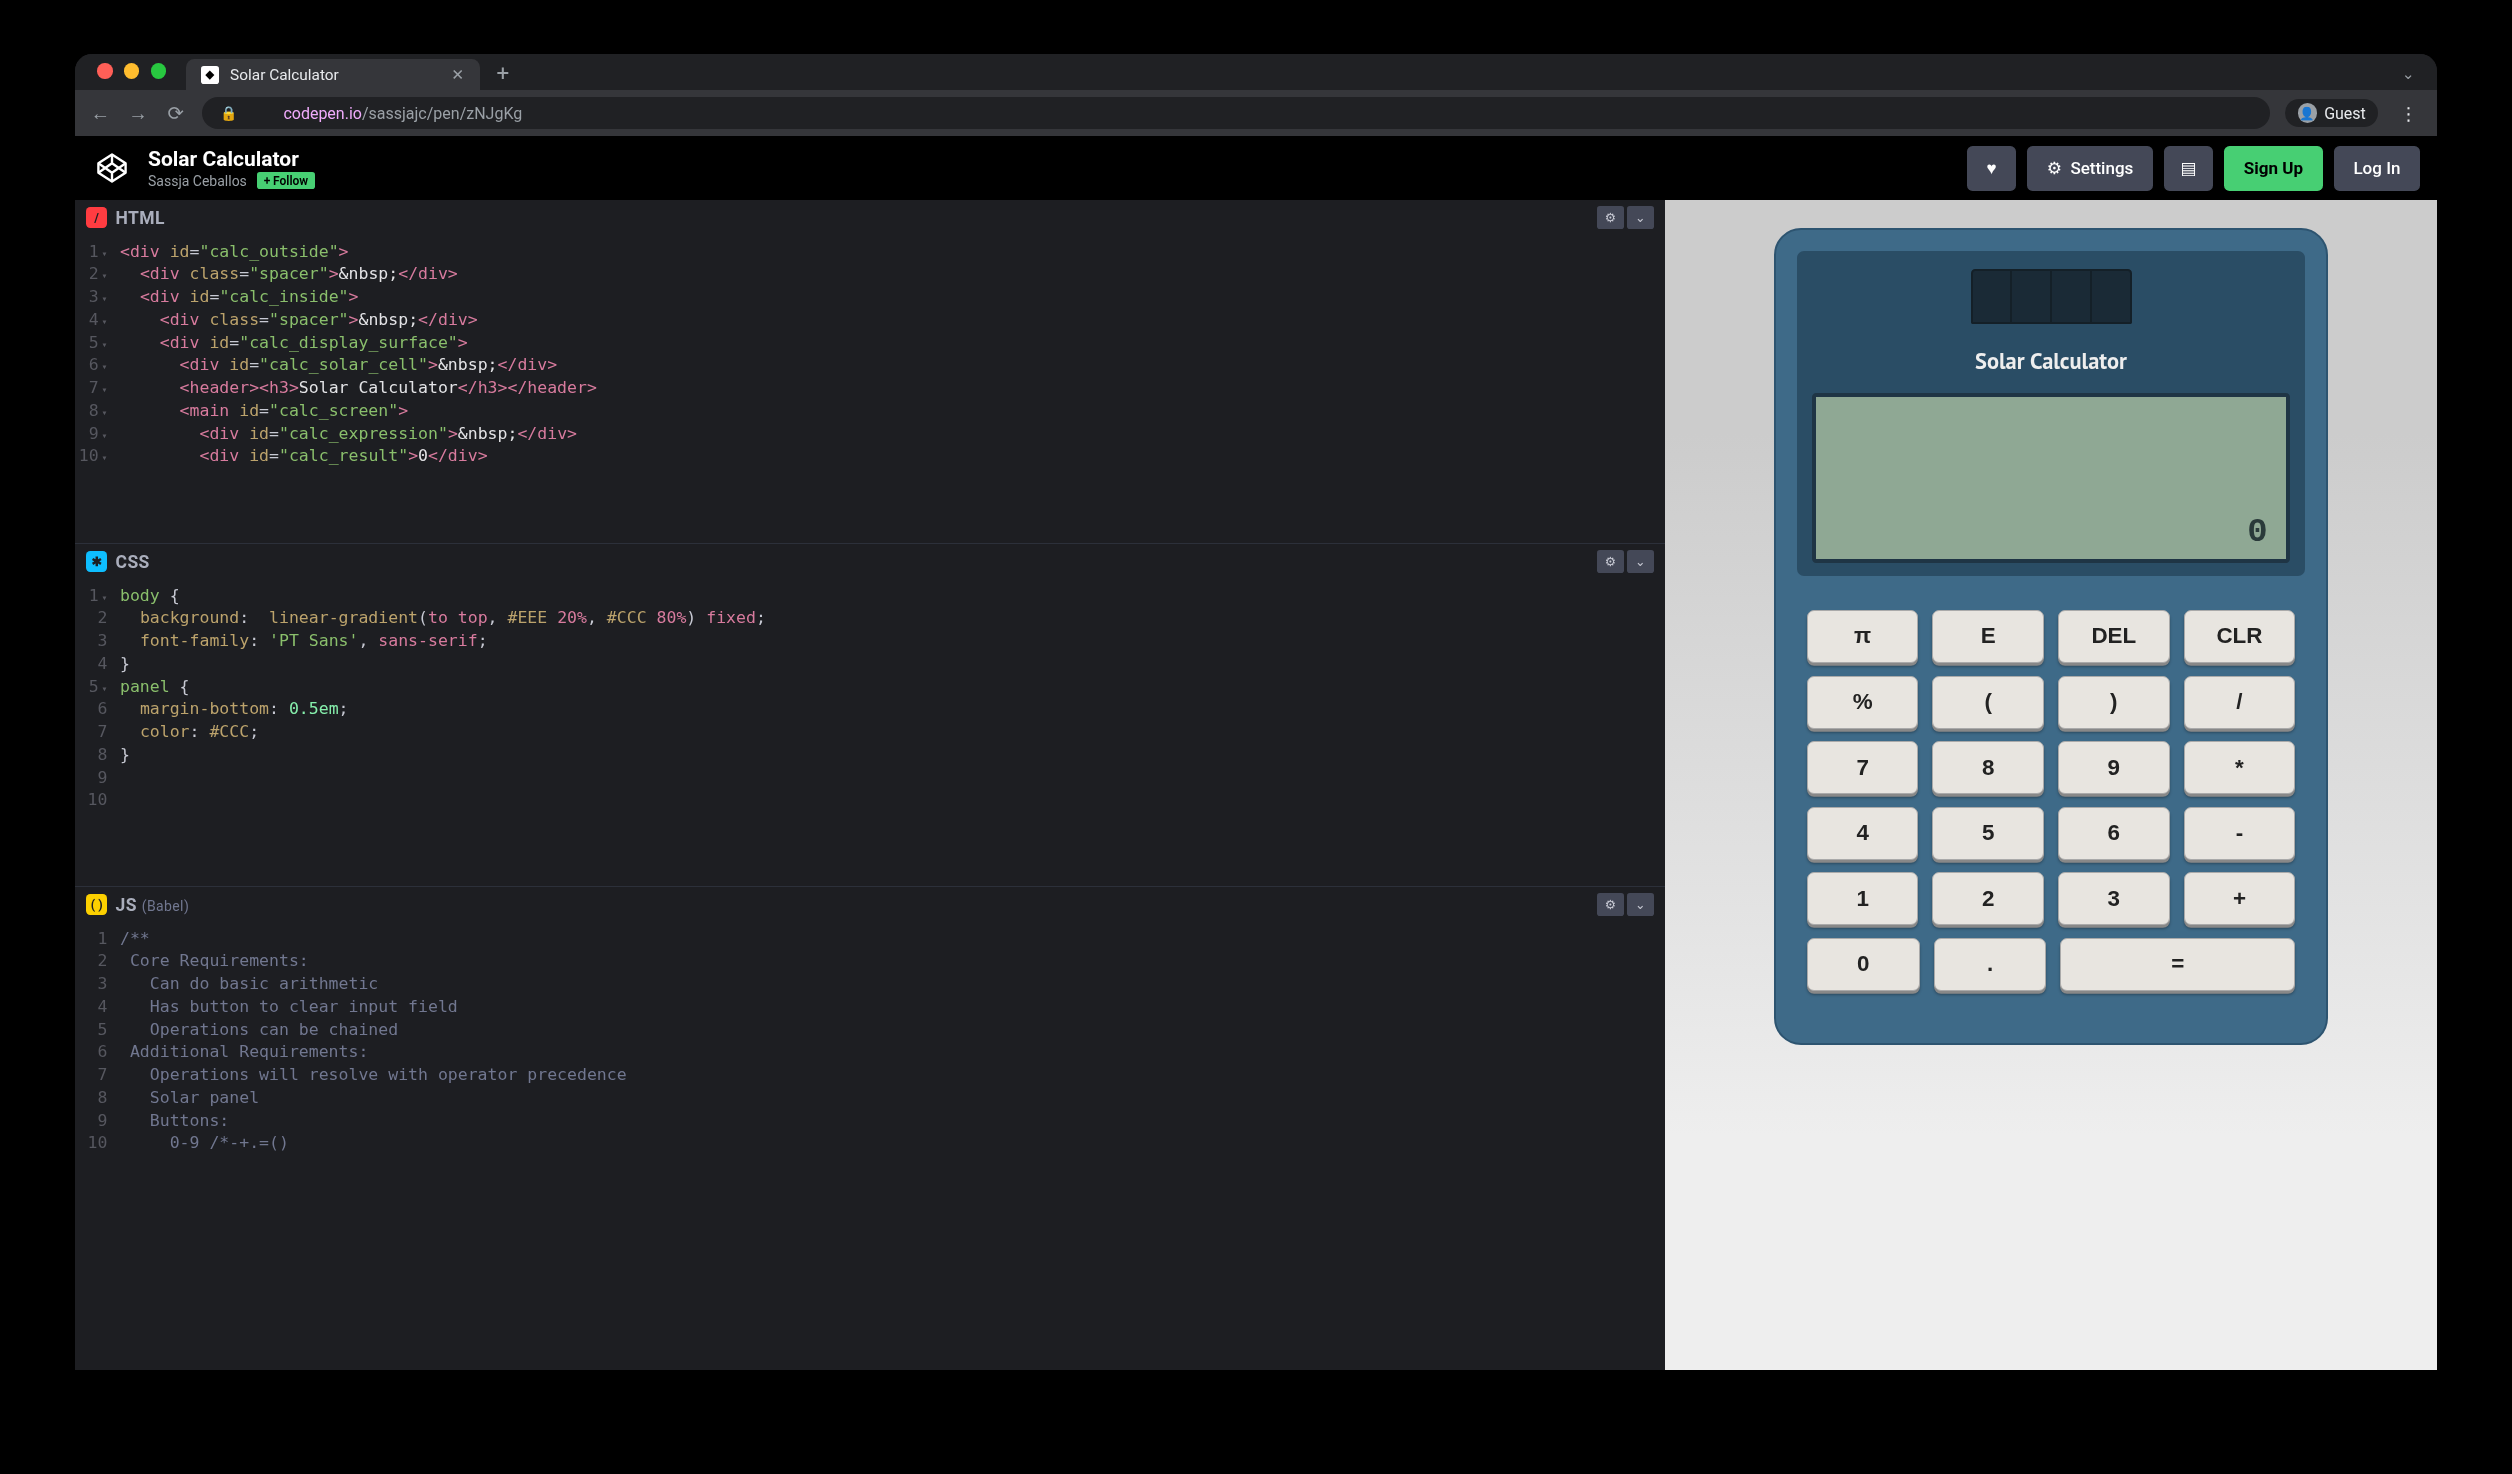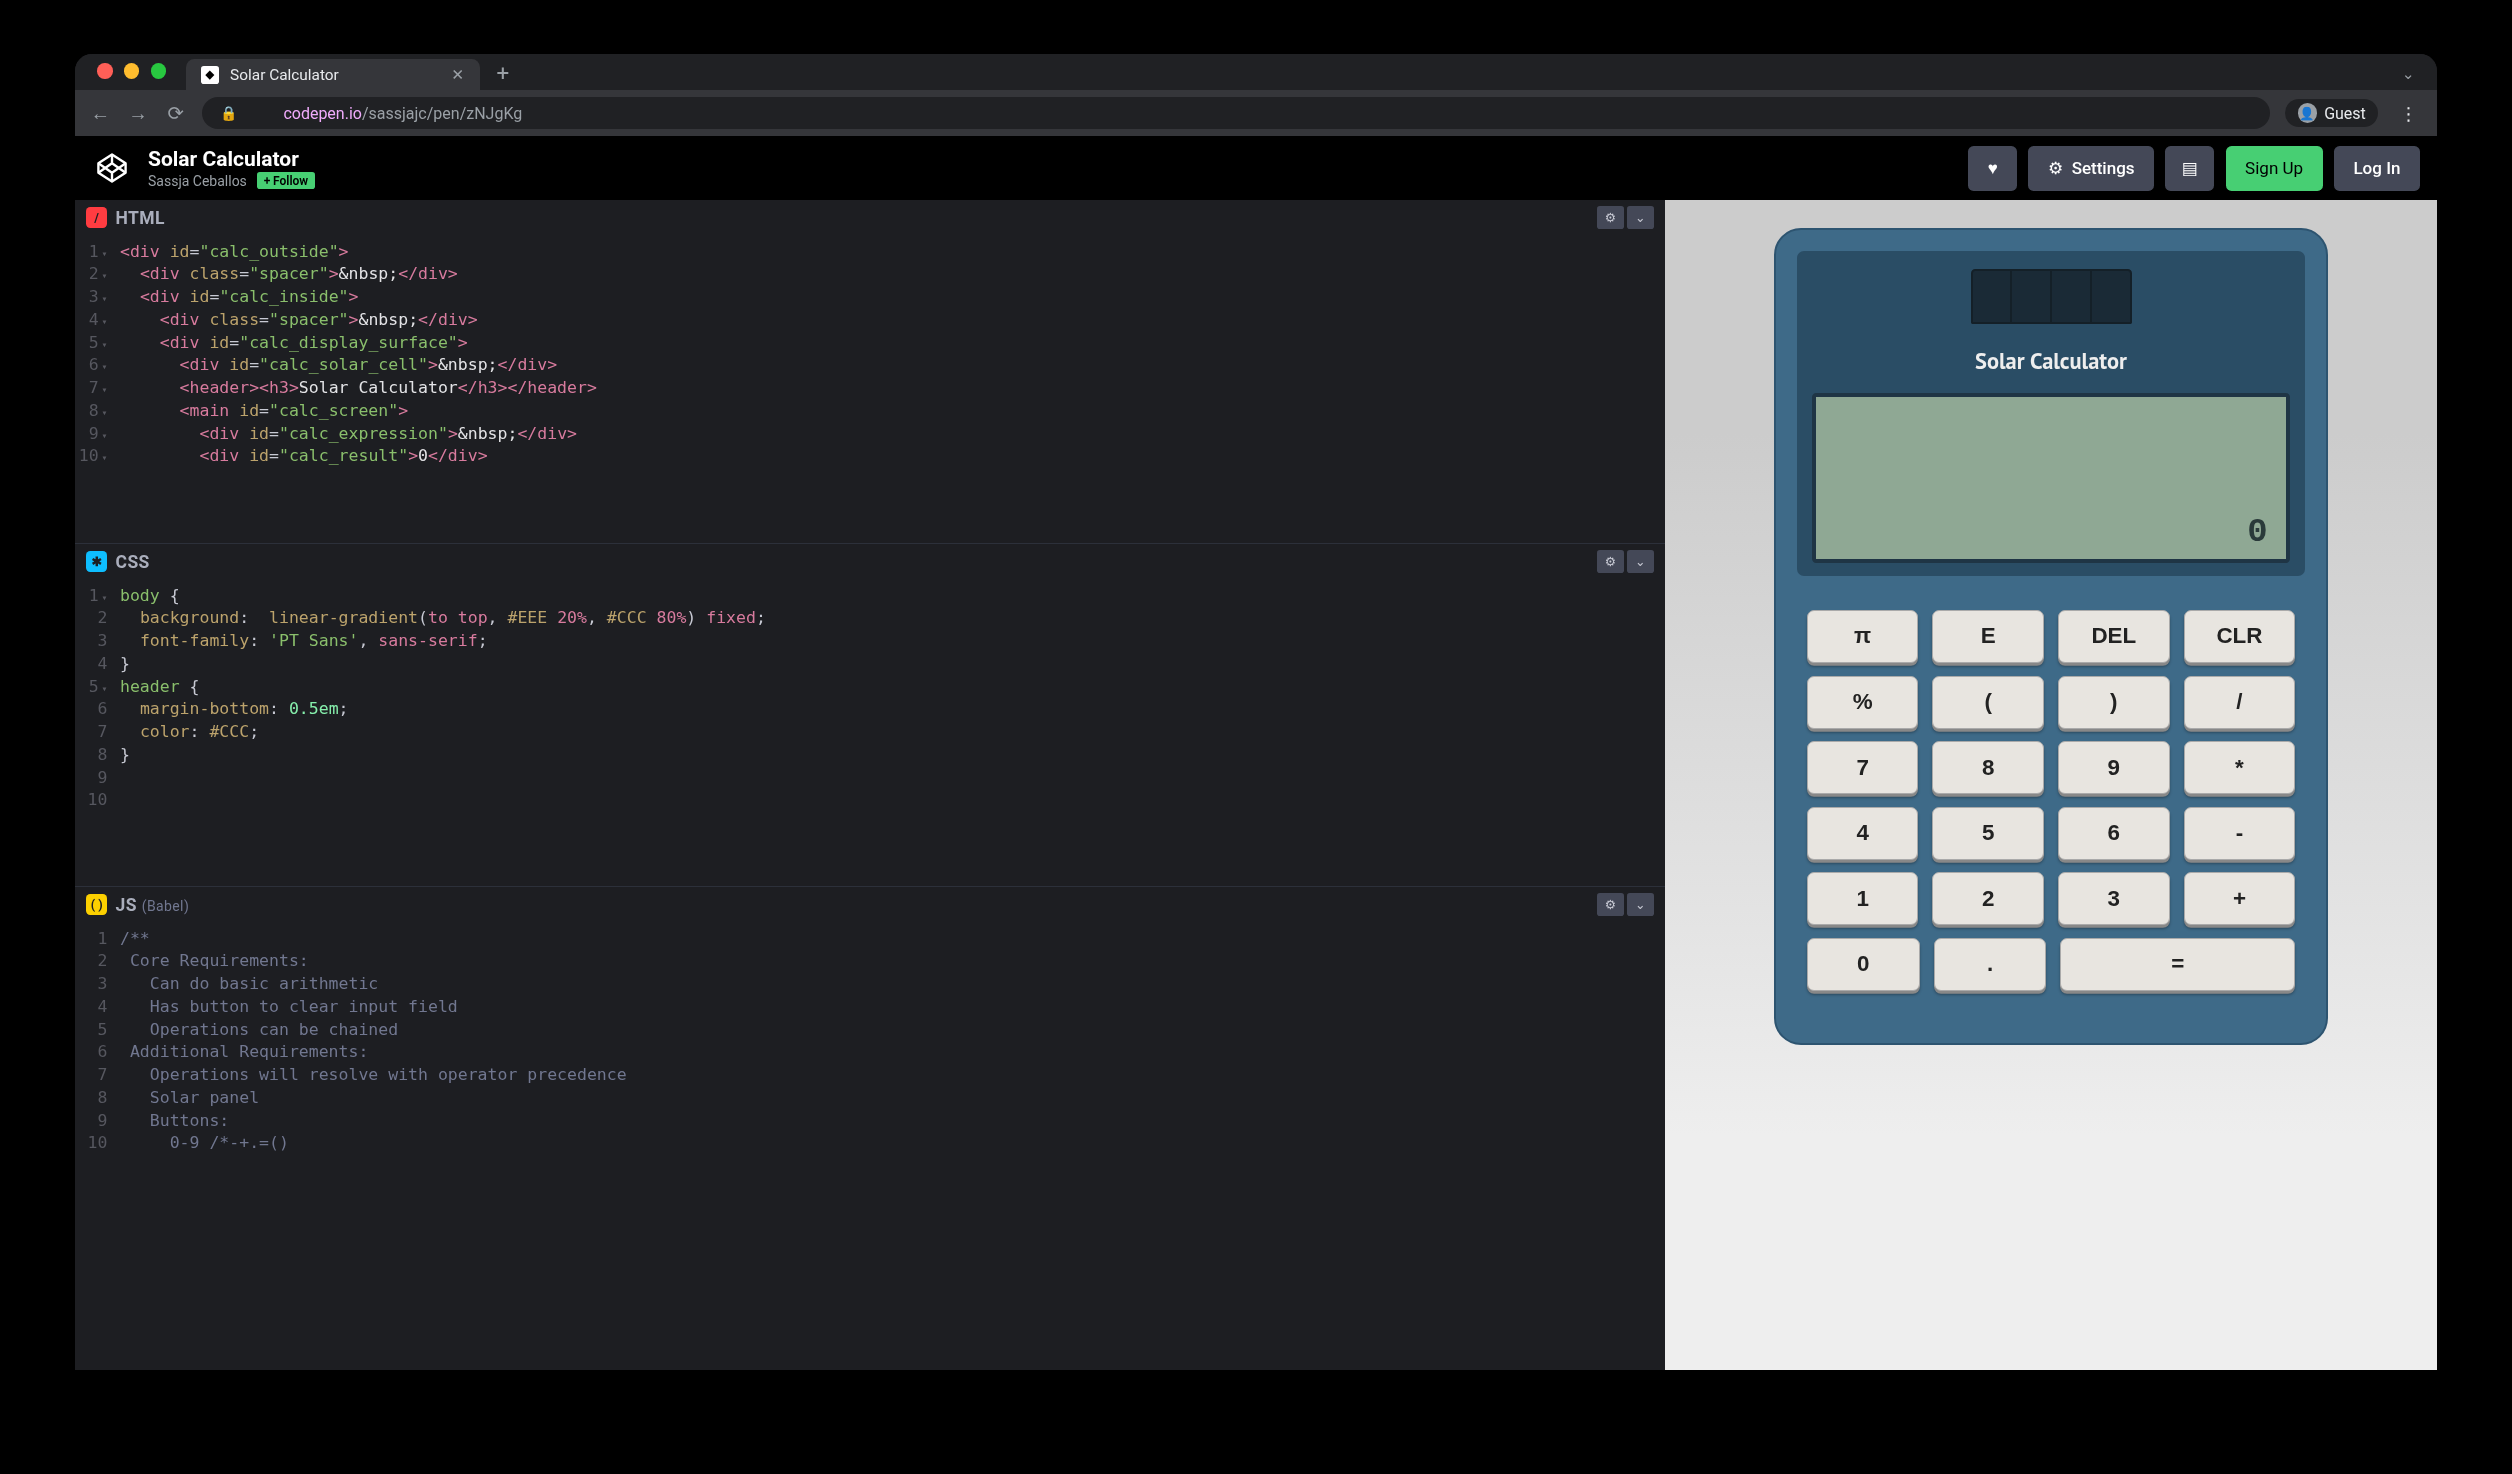--- a/index.html
+++ b/index.html
@@ -113,21 +113,21 @@
 .header-actions { margin-left: auto; display: flex; gap: 11.2px; }
 .hdr-btn {
   height: 45px; min-width: 45px;
   background: #444857; color: #fff;
   border-radius: 5.6px;
   display: flex; align-items: center; justify-content: center;
   padding: 0 19.6px; font-size: 17px; font-weight: 500;
   gap: 8.4px; cursor:pointer;
 }
 .hdr-btn.icon-only { padding: 0; width: 49px; }
-.hdr-btn.signup { background: #47cf73; color: #000; font-weight: 400; }
+.hdr-btn.signup { background: #47cf73; color: #000; font-weight: 700; }
 
 .editor-area {
   flex: 1;
   display: flex;
   background: #131417;
 }
 .panels { width: 1590px; display: flex; flex-direction: column; }
 .panel {
   display: flex; flex-direction: column;
   border-top: 1.4px solid #2c303a;
@@ -377,21 +377,21 @@
               <div class="ln">6</div>
               <div class="ln">7</div>
               <div class="ln">8</div>
               <div class="ln">9</div>
               <div class="ln">10</div>
           </div>
           <div class="code-lines"><span class="tok-sel">body</span> <span class="tok-punc">{</span>
   <span class="tok-prop">background</span><span class="tok-punc">:</span>  <span class="tok-fn">linear-gradient</span><span class="tok-punc">(</span><span class="tok-val">to</span> <span class="tok-val">top</span><span class="tok-punc">,</span> <span class="tok-hex">#EEE</span> <span class="tok-pct">20%</span><span class="tok-punc">,</span> <span class="tok-hex">#CCC</span> <span class="tok-pct">80%</span><span class="tok-punc">)</span> <span class="tok-val">fixed</span><span class="tok-punc">;</span>
   <span class="tok-prop">font-family</span><span class="tok-punc">:</span> <span class="tok-str">'PT Sans'</span><span class="tok-punc">,</span> <span class="tok-val">sans-serif</span><span class="tok-punc">;</span>
 <span class="tok-punc">}</span>
-<span class="tok-sel">header</span> <span class="tok-punc">{</span>
+<span class="tok-sel">panel</span> <span class="tok-punc">{</span>
   <span class="tok-prop">margin-bottom</span><span class="tok-punc">:</span> <span class="tok-num">0.5em</span><span class="tok-punc">;</span>
   <span class="tok-prop">color</span><span class="tok-punc">:</span> <span class="tok-hex">#CCC</span><span class="tok-punc">;</span>
 <span class="tok-punc">}</span>
 
 </div>
         </div>
       </div>
 
       <div class="panel" style="flex:1">
         <div class="panel-header">

